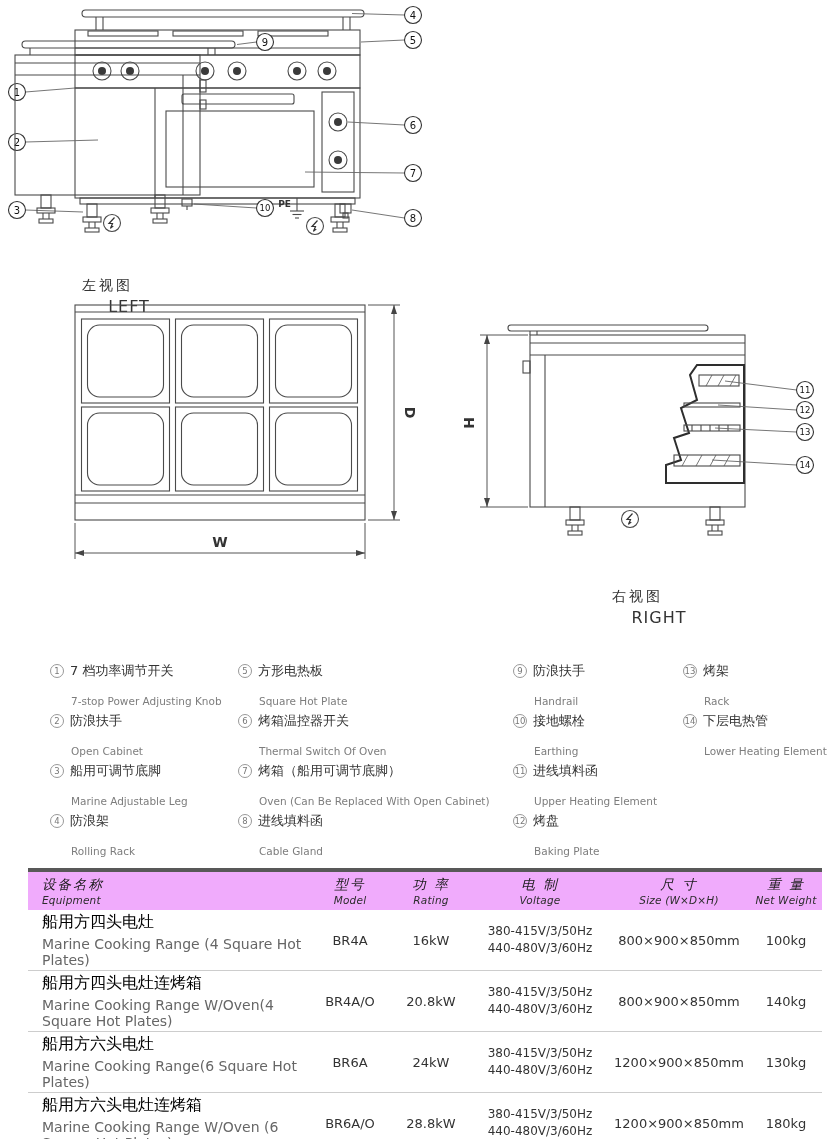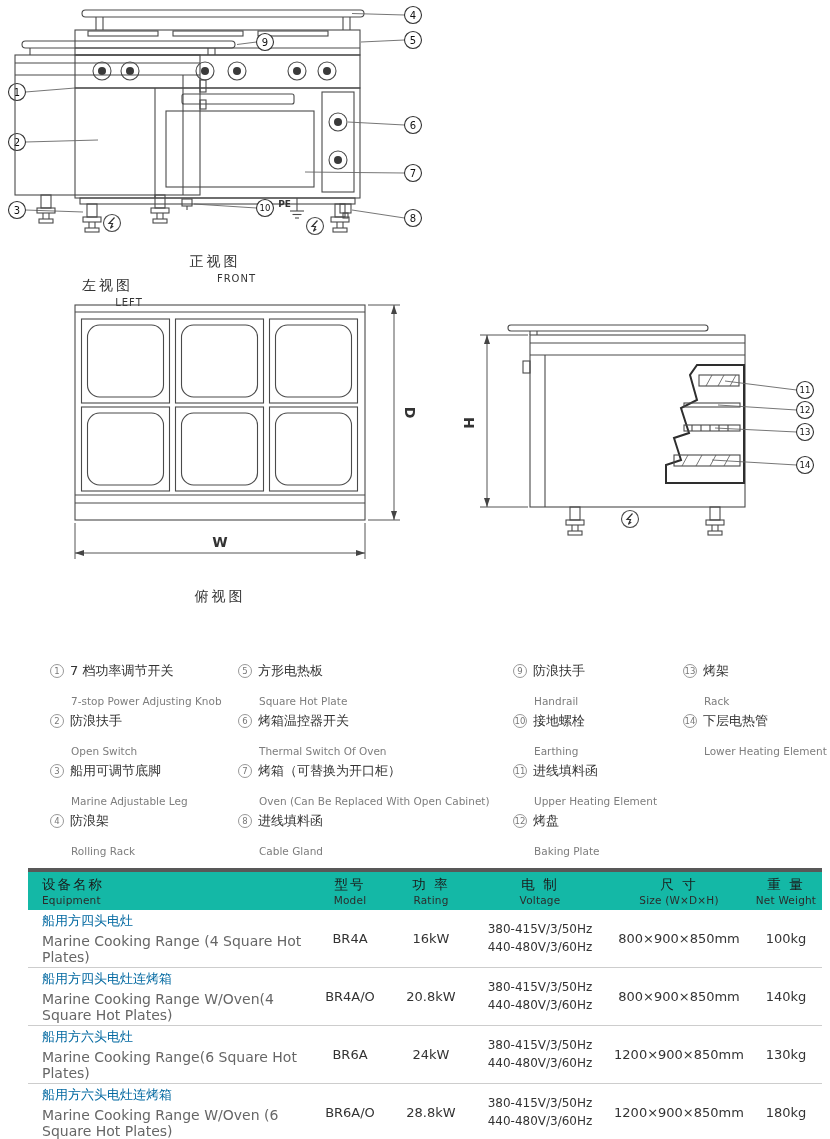--- a/index.html
+++ b/index.html
@@ -13,21 +13,21 @@
   
   figure { position:absolute; }
   .view-front { left:0;   top:5;   width:430px; }
   .view-left  { left:540; top:5;   width:290px; }
   .view-plan  { left:0;   top:295px; width:440px; }
   .view-right { left:460px; top:295px; width:370px; }
   figcaption { text-align:center; margin-top:4px; }
   .view-left  figcaption { width:215px;margin-top:28px; }
   .view-right figcaption { width:355px; }
   .cap-cn { font-size:14px; color:#333; letter-spacing:3px; }
-  .cap-en { font-size:10px; color:#333; letter-spacing:1px; margin-top:2px;padding-left:43px; }
+  .cap-en { font-size:16px; color:#333; letter-spacing:1px; margin-top:2px;padding-left:43px; }
 
   
   g.ln, g.ln g { stroke:#4a4a4a; fill:none; stroke-width:1.1; }
   g.ld line { stroke:#666; stroke-width:0.9; }
   .co { fill:#fff; stroke:#333; stroke-width:1.1; }
   .ct  { font-size:10px; fill:#111; text-anchor:middle; dominant-baseline:central; }
   .ct2 { font-size:8.5px; fill:#111; text-anchor:middle; dominant-baseline:central; }
   .dimt { font-size:14px; font-weight:600; fill:#333; text-anchor:middle; }
   .pe { font-size:9px; font-weight:bold; fill:#333; }
   .hatch { stroke:#555; stroke-width:0.8; }
@@ -44,28 +44,28 @@
   .lg-cn { display:flex; align-items:center; font-size:13px; color:#333; height:16px; }
   .lg-num { display:inline-flex; align-items:center; justify-content:center; flex:none;
             width:14px; height:14px; border:1px solid #999; border-radius:50%;
             font-size:8.5px; color:#777; margin-right:6px; }
   .lg-en { font-size:10.5px; color:#7d7d7d; margin-left:21px; margin-top:16px; height:13px; white-space:nowrap; }
 
   
   .spec-table { position:absolute; top:868px; left:28px; width:794px;
                 border-collapse:collapse; table-layout:fixed;
                 border-top:4px solid #585858; }
-  .spec-table thead tr { background:#14b8a6; }
+  .spec-table thead tr { background:#f0abfc;font-style:italic; }
   .spec-table th { font-weight:normal; vertical-align:middle; padding:4px 2px; height:38px; }
   .th-cn { font-size:13.5px; color:#1b1b1b; letter-spacing:2px; }
   .th-en { font-size:10.5px; color:#2c2c2c; letter-spacing:0.2px; }
   .spec-table td { border-bottom:1px solid #cdcdcd; height:54px; vertical-align:middle;
                    text-align:center; font-size:13px; color:#333; padding:2px; }
   .spec-table .eq { text-align:left; padding-left:14px; }
-  .td-cn { font-size:13px; color:#0369a1;font-family:Liberation Serif, serif; }
+  .td-cn { font-size:16px; color:#000000;font-family:Liberation Serif, serif; }
   .td-en { font-size:14px; color:#666; margin-top:3px; }
   .volt div { font-size:12px; line-height:1.45; }
   .c-eq{width:282px}.c-model{width:80px}.c-rating{width:82px}.c-volt{width:136px}.c-size{width:142px}.c-weight{width:72px}
 </style>
 </head>
 <body>
 
 <div class="sheet">
 
   <svg width="0" height="0" style="position:absolute" aria-hidden="true">
@@ -180,24 +180,20 @@
         </g>
       <g>
           <circle class="co" cx="413" cy="173" r="8.5"></circle>
           <text class="ct" x="413" y="173">7</text>
         </g>
       <g>
           <circle class="co" cx="413" cy="218" r="8.5"></circle>
           <text class="ct" x="413" y="218">8</text>
         </g>
     </svg>
-    <figcaption>
-      <div class="cap-cn">正视图</div>
-      <div class="cap-en">FRONT</div>
-    </figcaption>
   </figure>
 
   <figure class="view-left">
     <svg viewBox="0 0 290 245" width="290" height="245">
       <g class="ln">
         <g>
           <rect x="22" y="41" width="213" height="7" rx="3.5"></rect>
           <line x1="30" y1="48" x2="30" y2="55"></line>
           <line x1="208" y1="48" x2="208" y2="55"></line>
           <line x1="215" y1="48" x2="215" y2="55"></line>
@@ -274,21 +270,20 @@
       <g stroke="#555" stroke-width="1">
         <line x1="75" y1="228" x2="75" y2="264"></line>
         <line x1="365" y1="228" x2="365" y2="264"></line>
         <line x1="75" y1="258" x2="365" y2="258"></line>
         <path d="M75,258 l9,-3 v6 z" fill="#444" stroke="none"></path>
         <path d="M365,258 l-9,-3 v6 z" fill="#444" stroke="none"></path>
       </g>
       <text class="dimt" x="220" y="252">W</text>
     </svg>
     <figcaption>
-      <div class="cap-cn">俯视图</div>
     </figcaption>
   </figure>
 
   <figure class="view-right">
     <svg viewBox="0 0 370 285" width="370" height="285">
       <g stroke="#555" stroke-width="1">
         <line x1="20" y1="40" x2="68" y2="40"></line>
         <line x1="20" y1="212" x2="68" y2="212"></line>
         <line x1="27" y1="40" x2="27" y2="212"></line>
         <path d="M27,40 l-3,9 h6 z" fill="#444" stroke="none"></path>
@@ -353,37 +348,41 @@
         </g>
       <g>
           <circle class="co" cx="345" cy="137" r="8.5"></circle>
           <text class="ct2" x="345" y="137">13</text>
         </g>
       <g>
           <circle class="co" cx="345" cy="170" r="8.5"></circle>
           <text class="ct2" x="345" y="170">14</text>
         </g>
     </svg>
+    <figcaption>
+      <div class="cap-cn">右视图</div>
+      <div class="cap-en">RIGHT</div>
+    </figcaption>
   </figure>
 
   <section class="legend">
     <div class="lg-col lg-col1">
       <div class="lg-item">
         <div class="lg-cn">
             <span class="lg-num">1</span>
             <span>7 档功率调节开关</span>
           </div>
         <div class="lg-en">7-stop Power Adjusting Knob</div>
       </div>
       <div class="lg-item">
         <div class="lg-cn">
             <span class="lg-num">2</span>
             <span>防浪扶手</span>
           </div>
-        <div class="lg-en">Open Switch</div>
+        <div class="lg-en">Open Cabinet</div>
       </div>
       <div class="lg-item">
         <div class="lg-cn">
             <span class="lg-num">3</span>
             <span>船用可调节底脚</span>
           </div>
         <div class="lg-en">Marine Adjustable Leg</div>
       </div>
       <div class="lg-item">
         <div class="lg-cn">
@@ -404,21 +403,21 @@
       <div class="lg-item">
         <div class="lg-cn">
             <span class="lg-num">6</span>
             <span>烤箱温控器开关</span>
           </div>
         <div class="lg-en">Thermal Switch Of Oven</div>
       </div>
       <div class="lg-item">
         <div class="lg-cn">
             <span class="lg-num">7</span>
-            <span>烤箱（可替换为开口柜）</span>
+            <span>烤箱（船用可调节底脚）</span>
           </div>
         <div class="lg-en">Oven (Can Be Replaced With Open Cabinet)</div>
       </div>
       <div class="lg-item">
         <div class="lg-cn">
             <span class="lg-num">8</span>
             <span>进线填料函</span>
           </div>
         <div class="lg-en">Cable Gland</div>
       </div>

